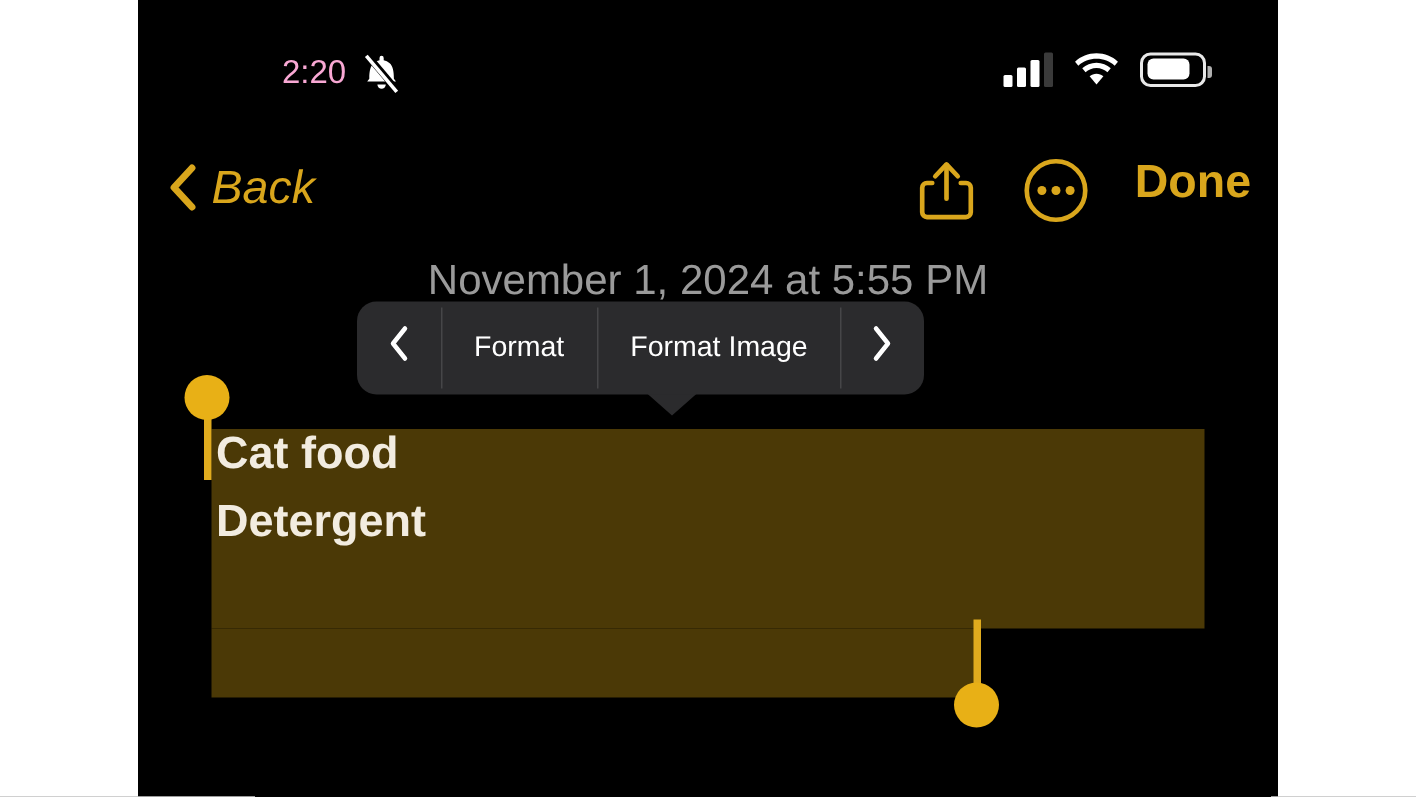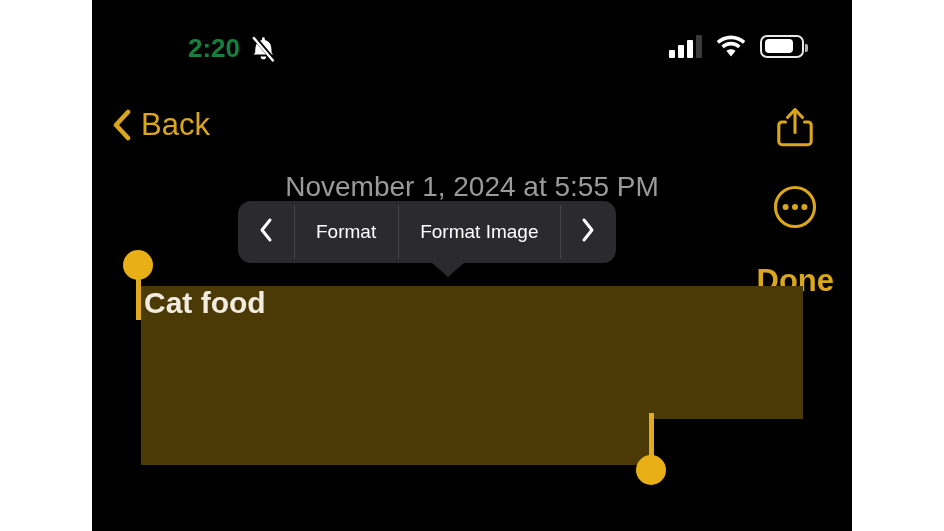--- a/index.html
+++ b/index.html
@@ -39,23 +39,23 @@
   }
   .status-left {
     position: absolute;
     left: 96px;
     top: 32px;
     display: flex;
     align-items: center;
     gap: 10px;
   }
   .status-time {
-    color: #15803d;
-    font-size: 26px;
-    font-weight: bold;
+    color: #f9a8d4;
+    font-size: 22px;
+    font-weight: normal;
     letter-spacing: 0px;
     line-height: 32px;
   }
   .bell-slash {
     width: 26px;
     height: 30px;
     position: relative;
     display: inline-block;
   }
   .status-right {
@@ -117,38 +117,38 @@
     height: 78px;
   }
   .back-btn {
     position: absolute;
     left: 20px;
     top: 16px;
     display: flex;
     align-items: center;
     gap: 9px;
     cursor: pointer;
+    font-style: italic;
   }
   .chev-back {
     width: 20px;
     height: 32px;
   }
   .back-label {
     color: #d9a61c;
     font-size: 31px;
     line-height: 34px;
   }
   .nav-right {
     position: absolute;
     right: 18px;
     top: 12px;
     display: flex;
-    align-items: center;
+    align-items: flex-start;
     gap: 30px;
-    flex-direction: column;
   }
   .icon-btn { cursor: pointer; display: block; }
   .done-label {
     color: #d9a61c;
     font-size: 31px;
     font-weight: bold;
     line-height: 34px;
     cursor: pointer;
   }
 
@@ -358,20 +358,21 @@
     </div>
 
     <div class="date-line">November 1, 2024 at 5:55 PM</div>
 
     <div class="note-body">
       <div class="sel-block"></div>
       <div class="sel-block-last"></div>
 
       <div class="note-lines">
         <div class="note-line">Cat food</div>
+        <div class="note-line">Detergent</div>
       </div>
 
       <div class="handle-top">
         <span class="bar"></span>
         <span class="knob"></span>
       </div>
       <div class="handle-bot">
         <span class="bar"></span>
         <span class="knob"></span>
       </div>

